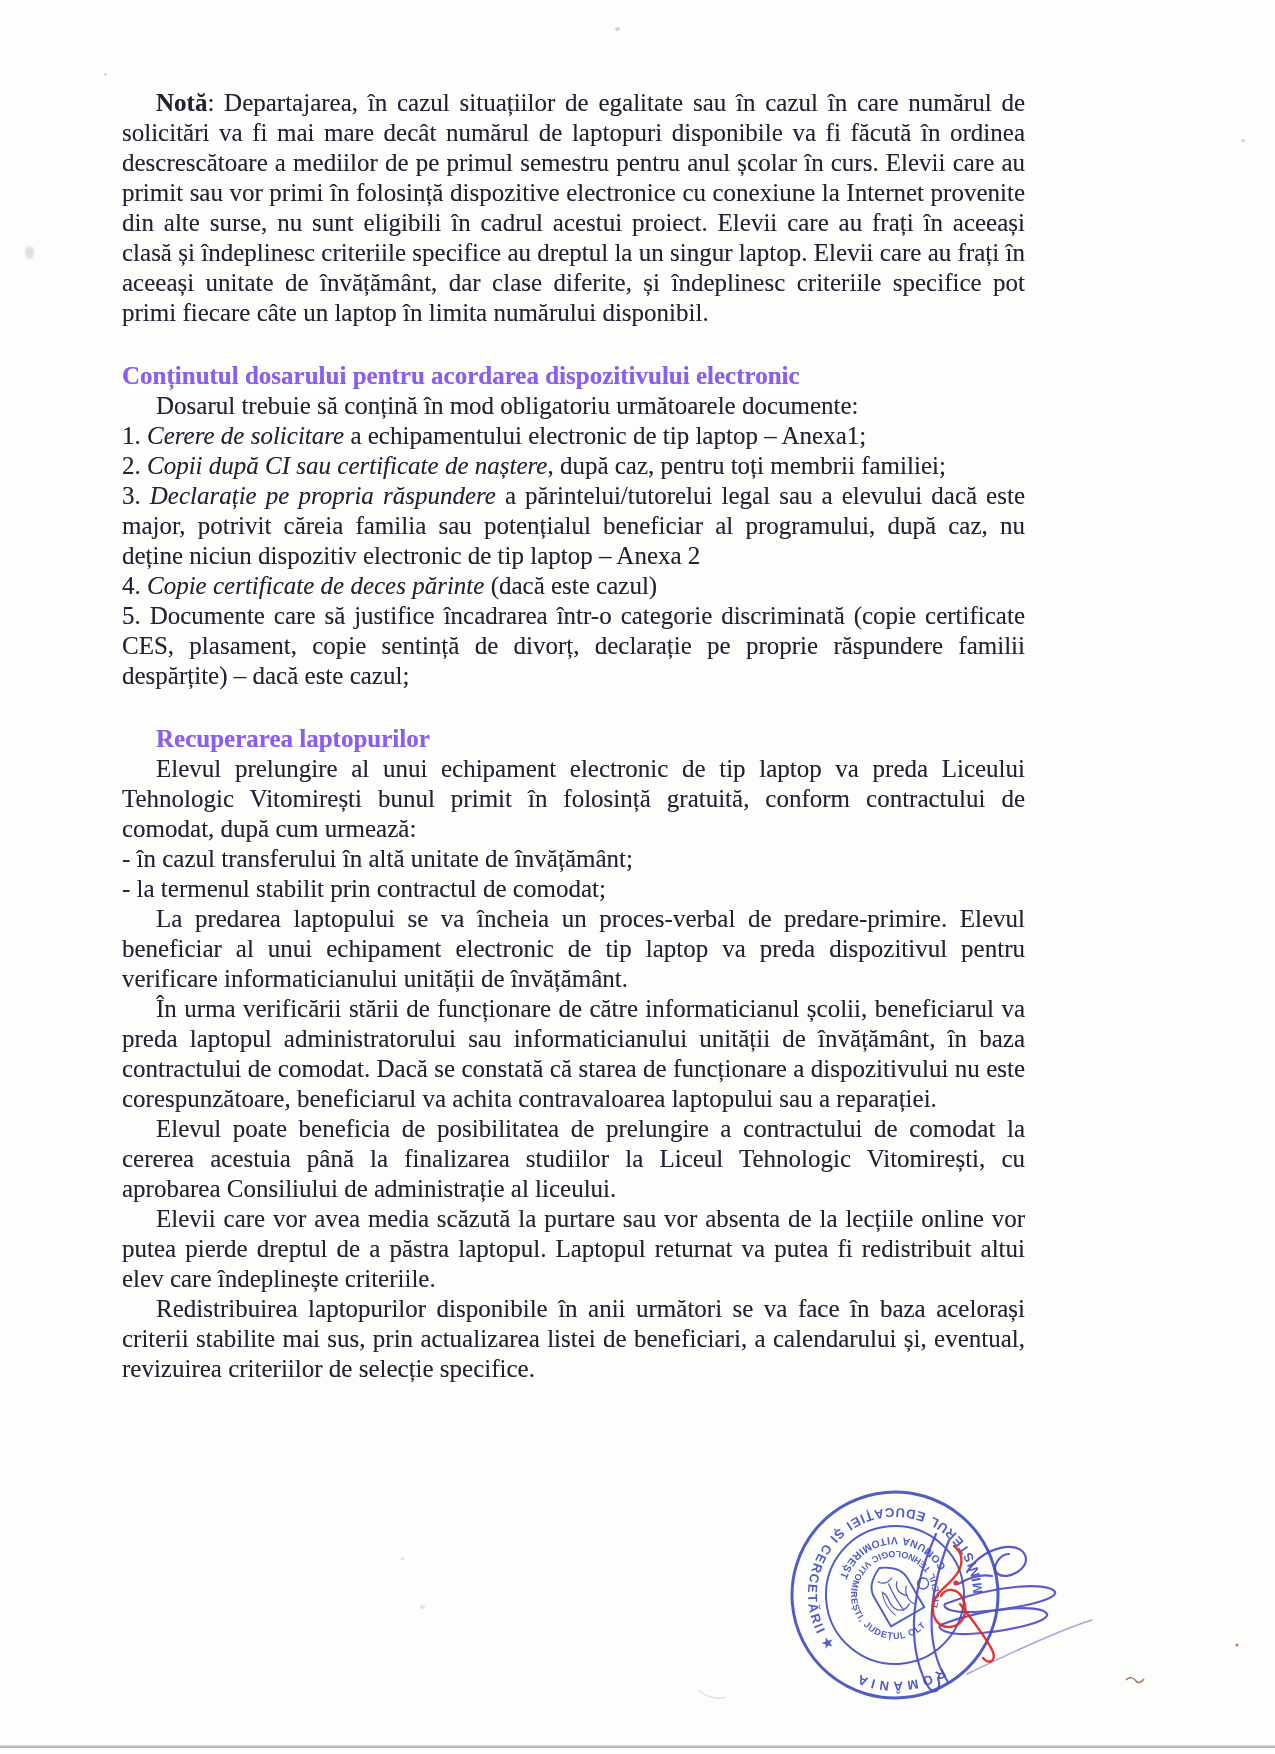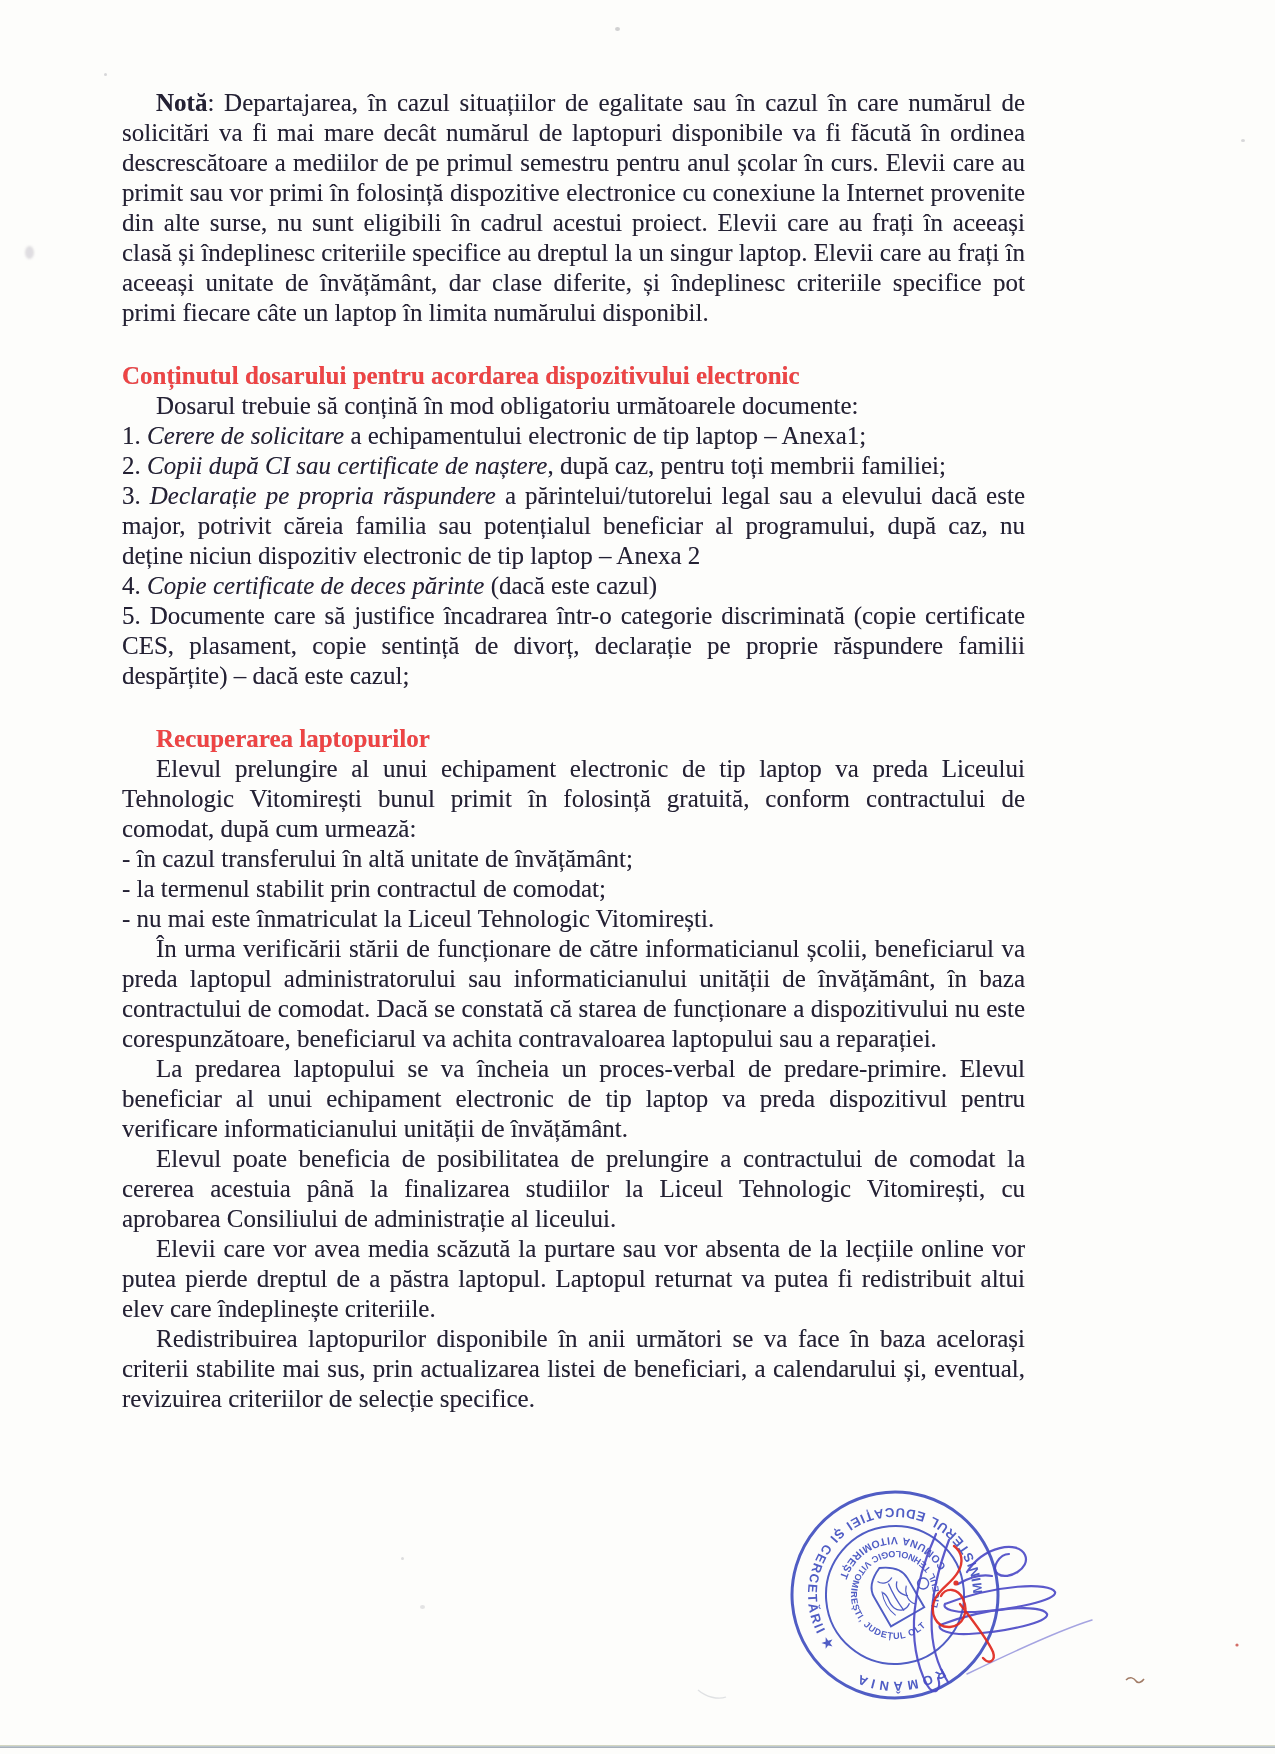--- a/index.html
+++ b/index.html
@@ -13,21 +13,21 @@
   }
   .content{
     position:absolute;left:122px;top:88px;width:903px;
     font-size:25px;line-height:30px;
     color:#242133;
     text-align:justify;
     text-shadow:0 0 .5px rgba(35,32,70,.35);
   }
   .content p{margin:0;}
   .ind{text-indent:34px;}
-  .hd{font-weight:bold;color:#ef4444;}
+  .hd{font-weight:bold;color:#8b5cf6;}
   .hd-ind{text-indent:34px;}
   .mt1{margin-top:31px !important;}
   .mt2{margin-top:33px !important;}
   .mb1{margin-bottom:31px !important;}
   i{}
   b{font-weight:bold;}
   
   .scan-edge{
     position:absolute;left:0;right:0;top:1745px;height:3px;
     background:linear-gradient(180deg,#dcd9ab 0%,#b3c0c9 45%,#8f99a5 100%);
@@ -61,23 +61,22 @@
     <p><span>1. </span><i>Cerere de solicitare</i><span> a echipamentului electronic de tip laptop – Anexa1;</span></p>
     <p><span>2. </span><i>Copii după CI sau certificate de naștere</i><span>, după caz, pentru toți membrii familiei;</span></p>
     <p><span>3. </span><i>Declarație pe propria răspundere</i><span> a părintelui/tutorelui legal sau a elevului dacă este major, potrivit căreia familia sau potențialul beneficiar al programului, după caz, nu deține niciun dispozitiv electronic de tip laptop – Anexa 2</span></p>
     <p><span>4. </span><i>Copie certificate de deces părinte</i><span> (dacă este cazul)</span></p>
     <p><span>5. </span><i></i><span>Documente care să justifice încadrarea într-o categorie discriminată (copie certificate CES, plasament, copie sentință de divorț, declarație pe proprie răspundere familii despărțite) – dacă este cazul;</span></p>
 
     <p class="hd hd-ind mt2">Recuperarea laptopurilor</p>
     <p class="ind">Elevul prelungire al unui echipament electronic de tip laptop va preda Liceului Tehnologic Vitomirești bunul primit în folosință gratuită, conform contractului de comodat, după cum urmează:</p>
     <p>- în cazul transferului în altă unitate de învățământ;</p>
     <p>- la termenul stabilit prin contractul de comodat;</p>
-    <p>- nu mai este înmatriculat la Liceul Tehnologic Vitomirești.</p>
+    <p class="ind">La predarea laptopului se va încheia un proces-verbal de predare-primire. Elevul beneficiar al unui echipament electronic de tip laptop va preda dispozitivul pentru verificare informaticianului unității de învățământ.</p>
     <p class="ind">În urma verificării stării de funcționare de către informaticianul școlii, beneficiarul va preda laptopul administratorului sau informaticianului unității de învățământ, în baza contractului de comodat. Dacă se constată că starea de funcționare a dispozitivului nu este corespunzătoare, beneficiarul va achita contravaloarea laptopului sau a reparației.</p>
-    <p class="ind">La predarea laptopului se va încheia un proces-verbal de predare-primire. Elevul beneficiar al unui echipament electronic de tip laptop va preda dispozitivul pentru verificare informaticianului unității de învățământ.</p>
 
     <p class="ind">Elevul poate beneficia de posibilitatea de prelungire a contractului de comodat la cererea acestuia până la finalizarea studiilor la Liceul Tehnologic Vitomirești, cu aprobarea Consiliului de administrație al liceului.</p>
     <p class="ind">Elevii care vor avea media scăzută la purtare sau vor absenta de la lecțiile online  vor putea pierde dreptul de a păstra laptopul. Laptopul returnat va putea fi redistribuit altui elev care îndeplinește criteriile.</p>
     <p class="ind">Redistribuirea laptopurilor disponibile în anii următori se va face în baza acelorași criterii stabilite mai sus, prin actualizarea listei de beneficiari, a calendarului și, eventual, revizuirea criteriilor de selecție specifice.</p>
   </div>
 
   <div class="stamp-wrap">
     <svg width="635" height="250" viewBox="0 0 635 250">
       <defs>
         <path id="arcA" d="M 341.7 124.6 A 87 87 0 1 0 193.5 178.5" fill="none"></path>

